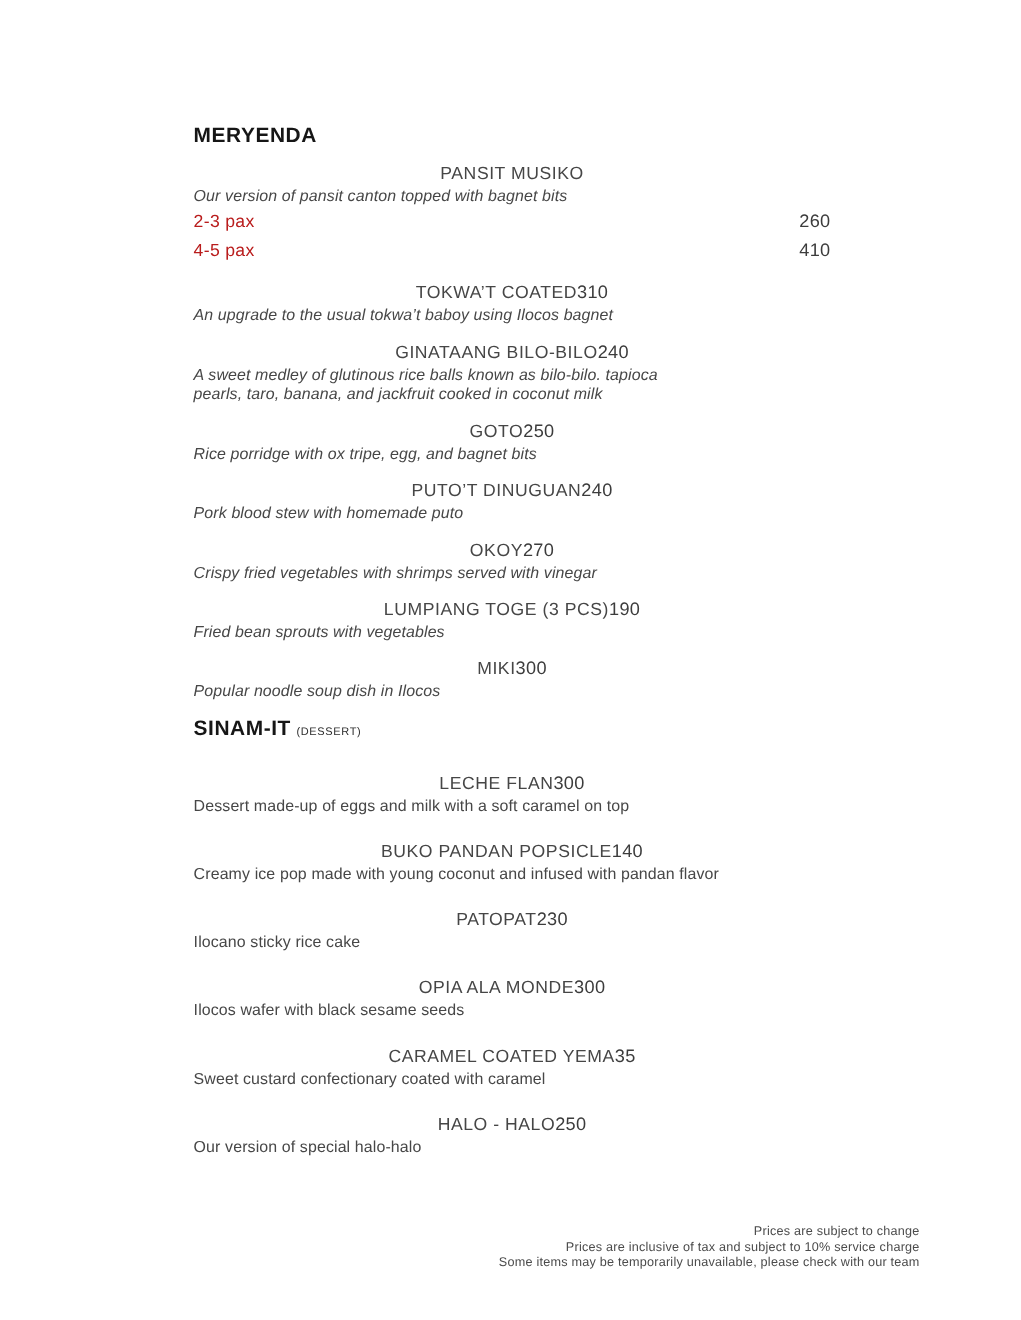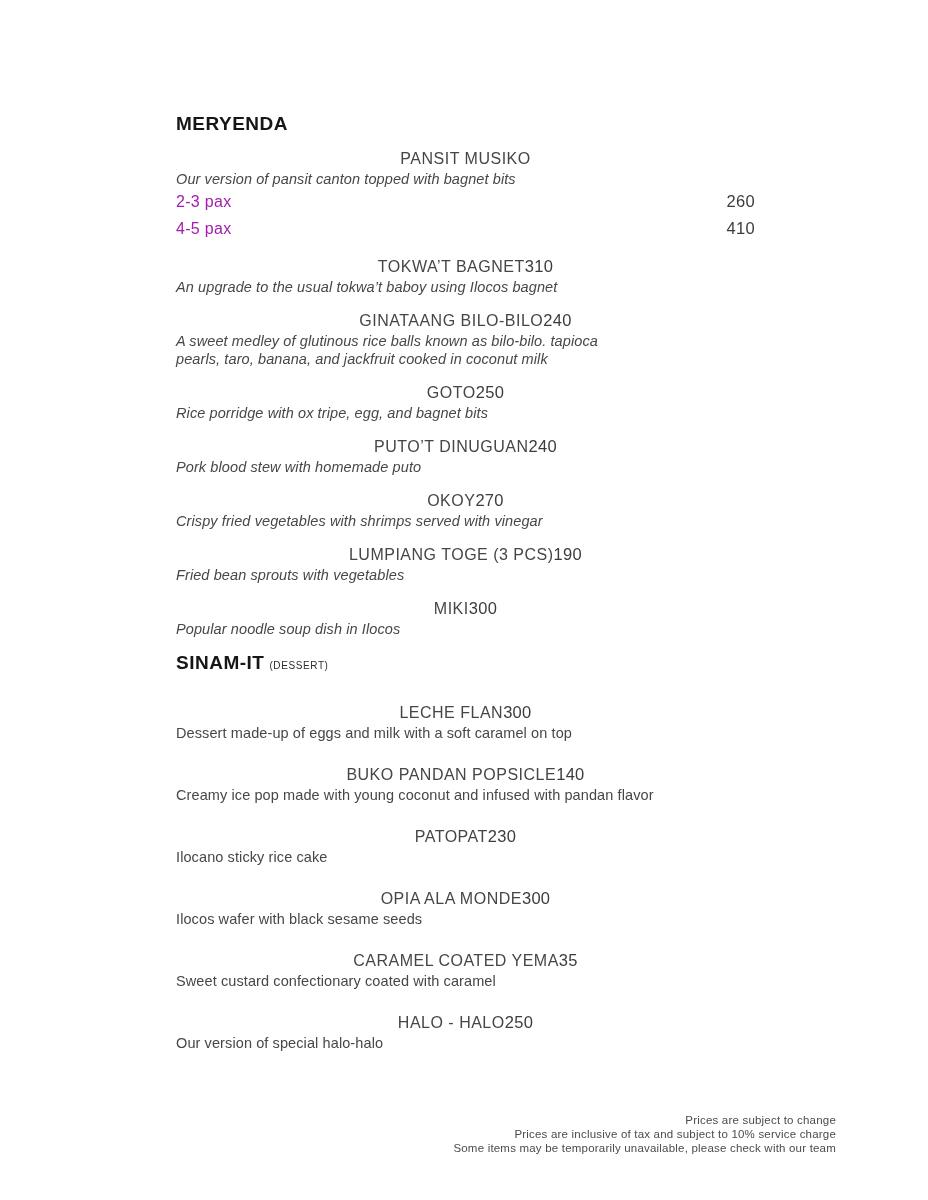--- a/index.html
+++ b/index.html
@@ -69,21 +69,21 @@
   .desc.desc-narrow { max-width: 470px; }
 
   .variant-row {
     display: flex;
     justify-content: space-between;
     align-items: baseline;
     line-height: 27px;
   }
   .variant-label {
     font-size: 16px;
-    color: #a21caf;
+    color: #b91c1c;
     letter-spacing: 0.3px;
   }
   .variant-row.indent { padding-left: 27px; }
 
   .footer {
     position: absolute;
     left: 0;
     right: 0;
     top: 1113px;
     text-align: right;
@@ -112,21 +112,21 @@
           <span class="price">260</span>
         </div>
         <div class="variant-row">
           <span class="variant-label">4-5 pax</span>
           <span class="price">410</span>
         </div>
       </div>
 
       <div class="item">
         <div class="row">
-          <span class="name">TOKWA’T BAGNET</span>
+          <span class="name">TOKWA’T COATED</span>
           <span class="price">310</span>
         </div>
         <div class="desc">An upgrade to the usual tokwa’t baboy using Ilocos bagnet</div>
       </div>
 
       <div class="item">
         <div class="row">
           <span class="name">GINATAANG BILO-BILO</span>
           <span class="price">240</span>
         </div>

